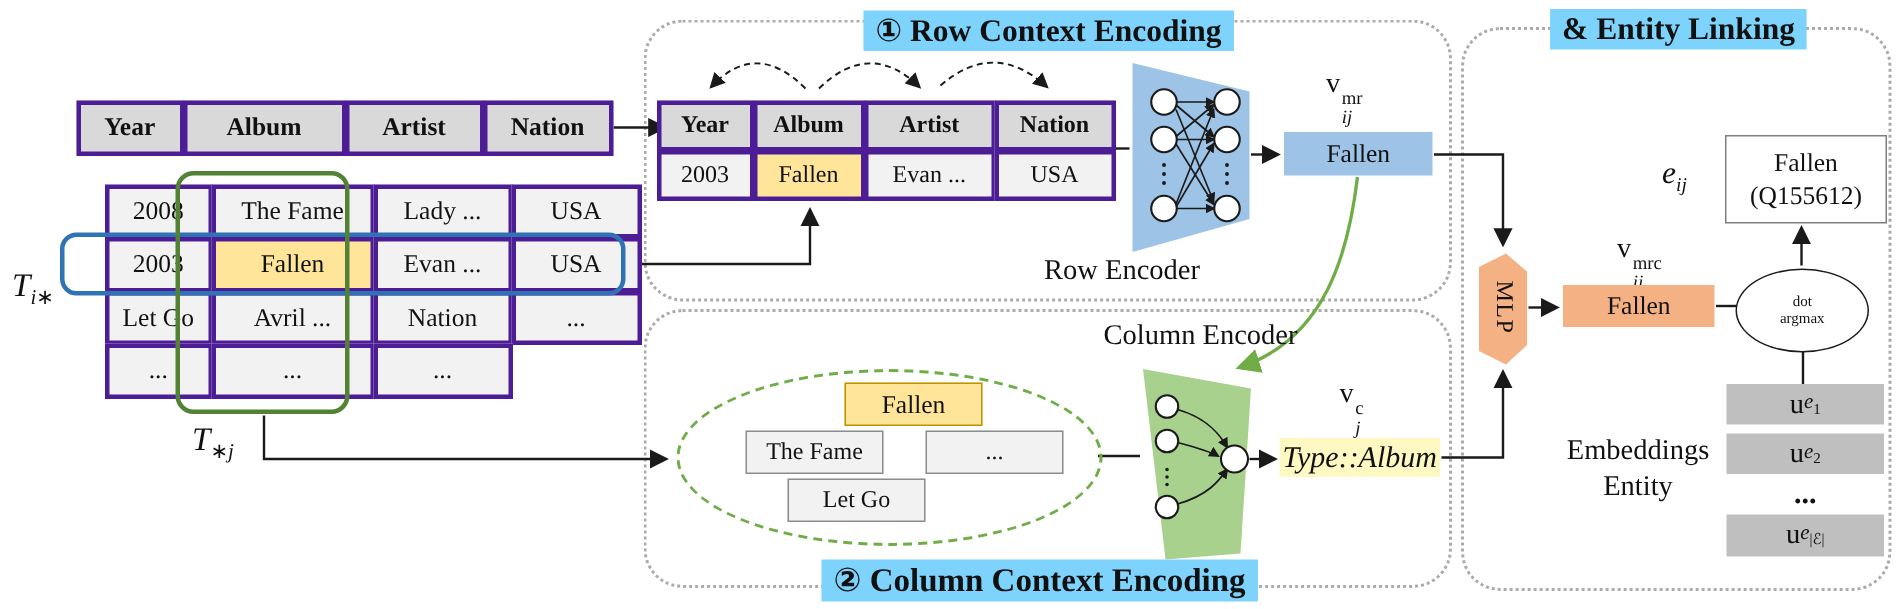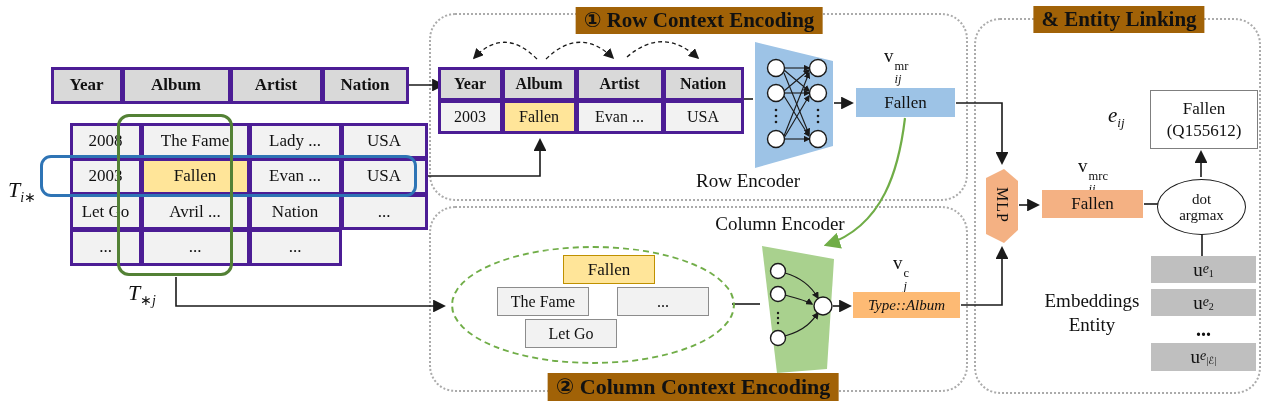--- a/index.html
+++ b/index.html
@@ -3,21 +3,21 @@
 <meta charset="utf-8">
 <style>
   html,body{margin:0;padding:0;background:#fff;}
   .canvas{
     position:relative;width:1264px;height:406px;background:#fff;overflow:hidden;
     font-family:"Liberation Serif","DejaVu Sans",serif;color:#111;
   }
   
   .sect{position:absolute;border:2px dotted #ababab;border-radius:26px;background:transparent;}
   .sect-title{
-    position:absolute;transform:translateX(-50%);background:#a16207;padding:0 8px;
+    position:absolute;transform:translateX(-50%);background:#7dd3fc;padding:0 8px;
     font-weight:bold;font-size:21px;white-space:nowrap;z-index:4;text-align:center;line-height:1.28;
   }
   
   .grid{display:grid;position:absolute;}
   .cell{
     border:3px solid #4c1d95;display:flex;align-items:center;justify-content:center;
     font-size:17px;background:#f2f2f2;margin:-0.5px; 
   }
   .cell.hdr{background:#d9d9d9;font-weight:bold;}
   .cell.yel{background:#ffe599;}
@@ -25,30 +25,30 @@
   
   .hl-row{position:absolute;border:3px solid #2e74b5;border-radius:11px;background:transparent;z-index:5;}
   .hl-col{position:absolute;border:3px solid #538135;border-radius:12px;background:transparent;z-index:5;}
   
   .box{
     position:absolute;display:flex;align-items:center;justify-content:center;
     font-size:17px;z-index:3;text-align:center;
   }
   .box.blue{background:#9dc3e6;}
   .box.orange{background:#f4b183;}
-  .box.green{background:#fdba74;font-style:italic;font-size:15px;}
+  .box.green{background:#fef9c3;font-style:italic;font-size:20px;}
   .box.yellow{background:#ffe599;border:1px solid #bf9000;}
   .box.graycell{background:#f2f2f2;border:1px solid #8c8c8c;font-size:16px;}
   .box.embed{background:#bfbfbf;font-size:19px;}
   .box.outlined{background:#fff;border:1.5px solid #7f7f7f;line-height:1.25;}
   
   .col-ellipse{position:absolute;border:2px dashed #70ad47;border-radius:50%;z-index:2;}
   .op-ellipse{
     position:absolute;border:1.6px solid #1a1a1a;border-radius:50%;background:#fff;z-index:3;
-    display:flex;align-items:center;justify-content:center;text-align:center;font-size:15px;line-height:1.1;
+    display:flex;align-items:center;justify-content:center;text-align:center;font-size:10px;line-height:1.1;
   }
   
   .mlabel{position:absolute;z-index:3;white-space:nowrap;}
   .tlabel{font-size:22px;font-style:italic;}
   .tlabel sub{font-size:14px;font-style:italic;}
   .mv-base{font-size:19px;}
   .mv-stack{display:inline-flex;flex-direction:column;line-height:1.0;font-size:12.5px;vertical-align:-8px;margin-left:1px;}
   .mv-sub{font-style:italic;}
   .elabel{font-size:21px;font-style:italic;}
   .elabel sub{font-size:13px;}
@@ -214,21 +214,21 @@
         <span class="mv-sub">ij</span>
       </span>
   </div>
   <div class="box blue" style="left:856px;top:88px;width:99px;height:29px;">Fallen</div>
 
   <div class="col-ellipse" style="left:451px;top:246px;width:280px;height:114px;"></div>
   <div class="box yellow" style="left:563px;top:255px;width:90px;height:27px;">Fallen</div>
   <div class="box graycell" style="left:497px;top:287px;width:90px;height:27px;">The Fame</div>
   <div class="box graycell" style="left:617px;top:287px;width:90px;height:27px;">...</div>
   <div class="box graycell" style="left:525px;top:319px;width:90px;height:27px;">Let Go</div>
-  <div class="enc-label" style="left:695px;top:213px;width:170px;">Column Encoder</div>
+  <div class="enc-label" style="left:695px;top:213px;width:170px;text-align:right;">Column Encoder</div>
 
   <div class="mlabel" style="left:893px;top:252px;">
     <span class="mv-base">v</span><span class="mv-stack">
         <span class="mv-sup">c</span>
         <span class="mv-sub">j</span>
       </span>
   </div>
   <div class="box green" style="left:853px;top:292px;width:107px;height:26px;">Type::Album</div>
 
   <div class="mlp-text" style="left:986px;top:172px;width:32px;height:66px;">MLP</div>

